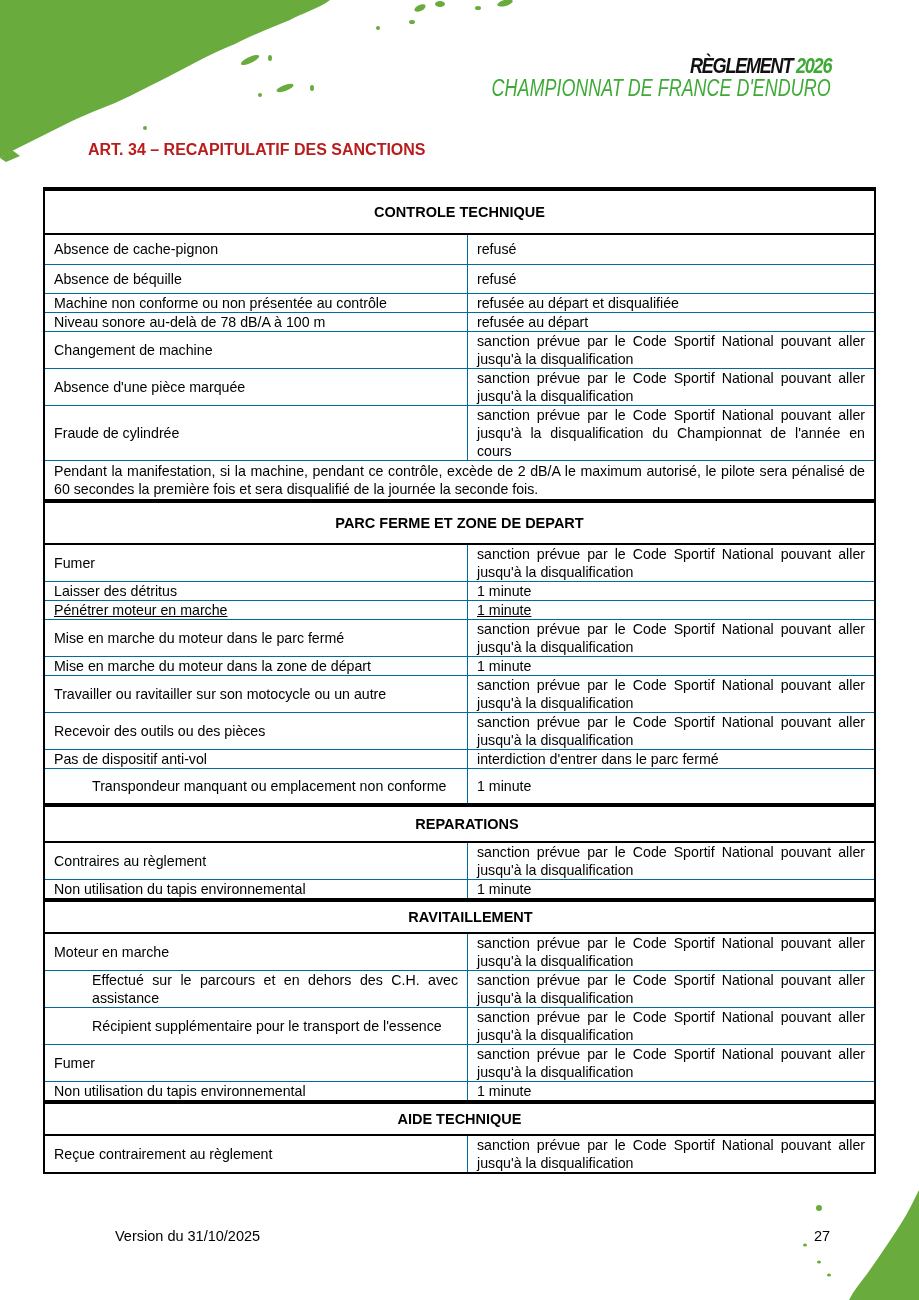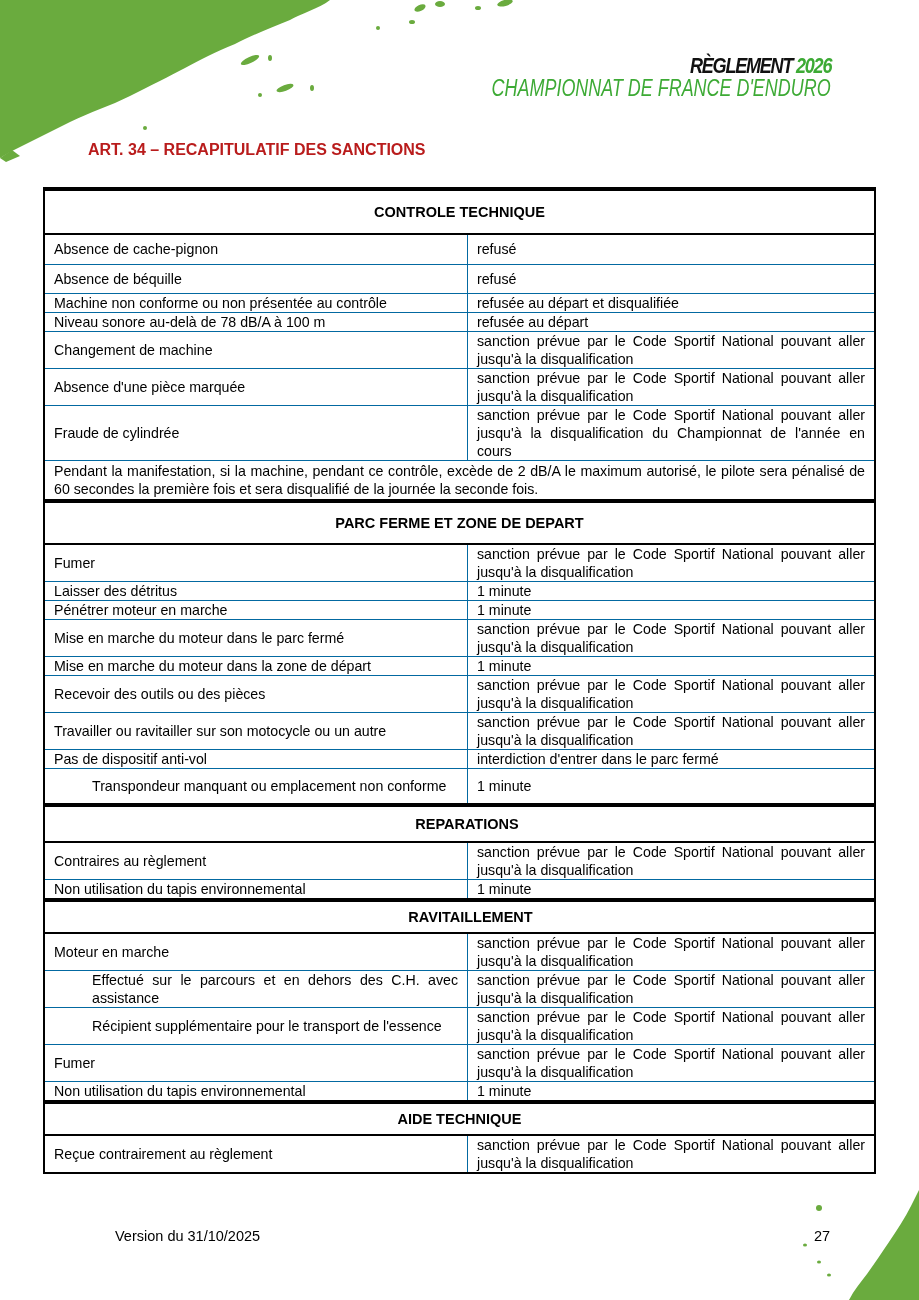--- a/index.html
+++ b/index.html
@@ -122,38 +122,38 @@
         <td colspan="2" style="height: 40px; border-radius: 12px;">PARC FERME ET ZONE DE DEPART</td>
       </tr>
       <tr style="height: 37px;">
         <td class="c1">Fumer</td>
         <td class="c2">sanction prévue par le Code Sportif National pouvant aller jusqu'à la disqualification</td>
       </tr>
       <tr style="height: 18px; padding-left: 46px;">
         <td class="c1">Laisser des détritus</td>
         <td class="c2">1 minute</td>
       </tr>
-      <tr style="height: 18px;">
+      <tr style="height: 18px; text-decoration: underline;">
         <td class="c1">Pénétrer moteur en marche</td>
         <td class="c2">1 minute</td>
       </tr>
       <tr style="height: 37px;">
         <td class="c1">Mise en marche du moteur dans le parc fermé</td>
         <td class="c2">sanction prévue par le Code Sportif National pouvant aller jusqu'à la disqualification</td>
       </tr>
       <tr style="height: 18px;">
         <td class="c1">Mise en marche du moteur dans la zone de départ</td>
         <td class="c2">1 minute</td>
       </tr>
       <tr style="height: 37px;">
+        <td class="c1">Travailler ou ravitailler sur son motocycle ou un autre</td>
+        <td class="c2">sanction prévue par le Code Sportif National pouvant aller jusqu'à la disqualification</td>
+      </tr>
+      <tr style="height: 37px;">
         <td class="c1">Recevoir des outils ou des pièces</td>
-        <td class="c2">sanction prévue par le Code Sportif National pouvant aller jusqu'à la disqualification</td>
-      </tr>
-      <tr style="height: 37px;">
-        <td class="c1">Travailler ou ravitailler sur son motocycle ou un autre</td>
         <td class="c2">sanction prévue par le Code Sportif National pouvant aller jusqu'à la disqualification</td>
       </tr>
       <tr style="height: 18px;">
         <td class="c1">Pas de dispositif anti-vol</td>
         <td class="c2">interdiction d'entrer dans le parc fermé</td>
       </tr>
       <tr style="height: 37px;">
         <td class="c1 just">Transpondeur manquant ou emplacement non conforme</td>
         <td class="c2">1 minute</td>
       </tr>

